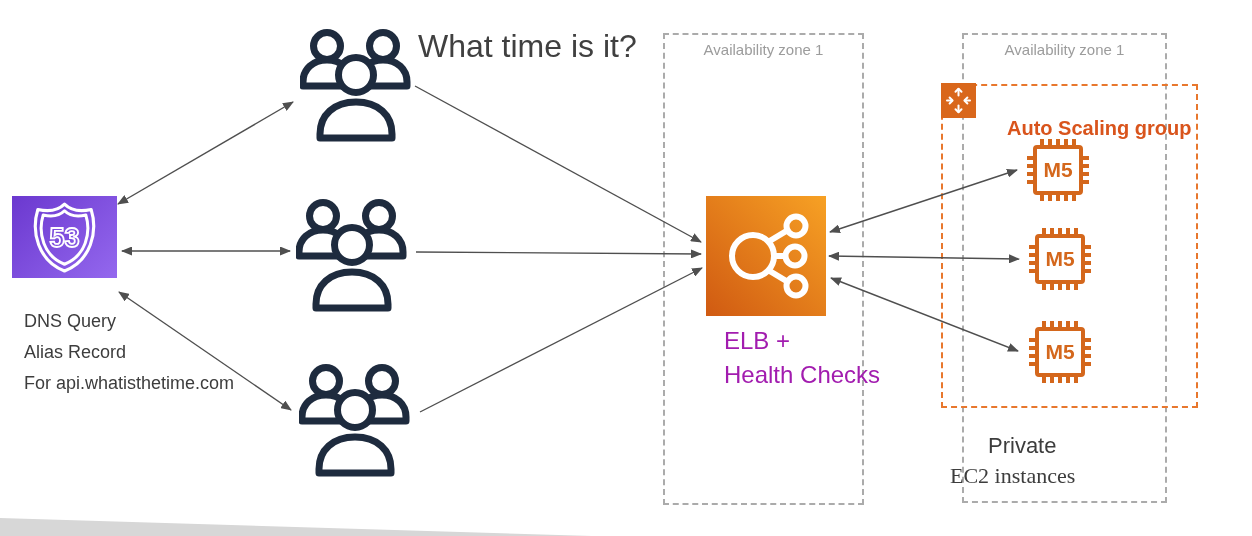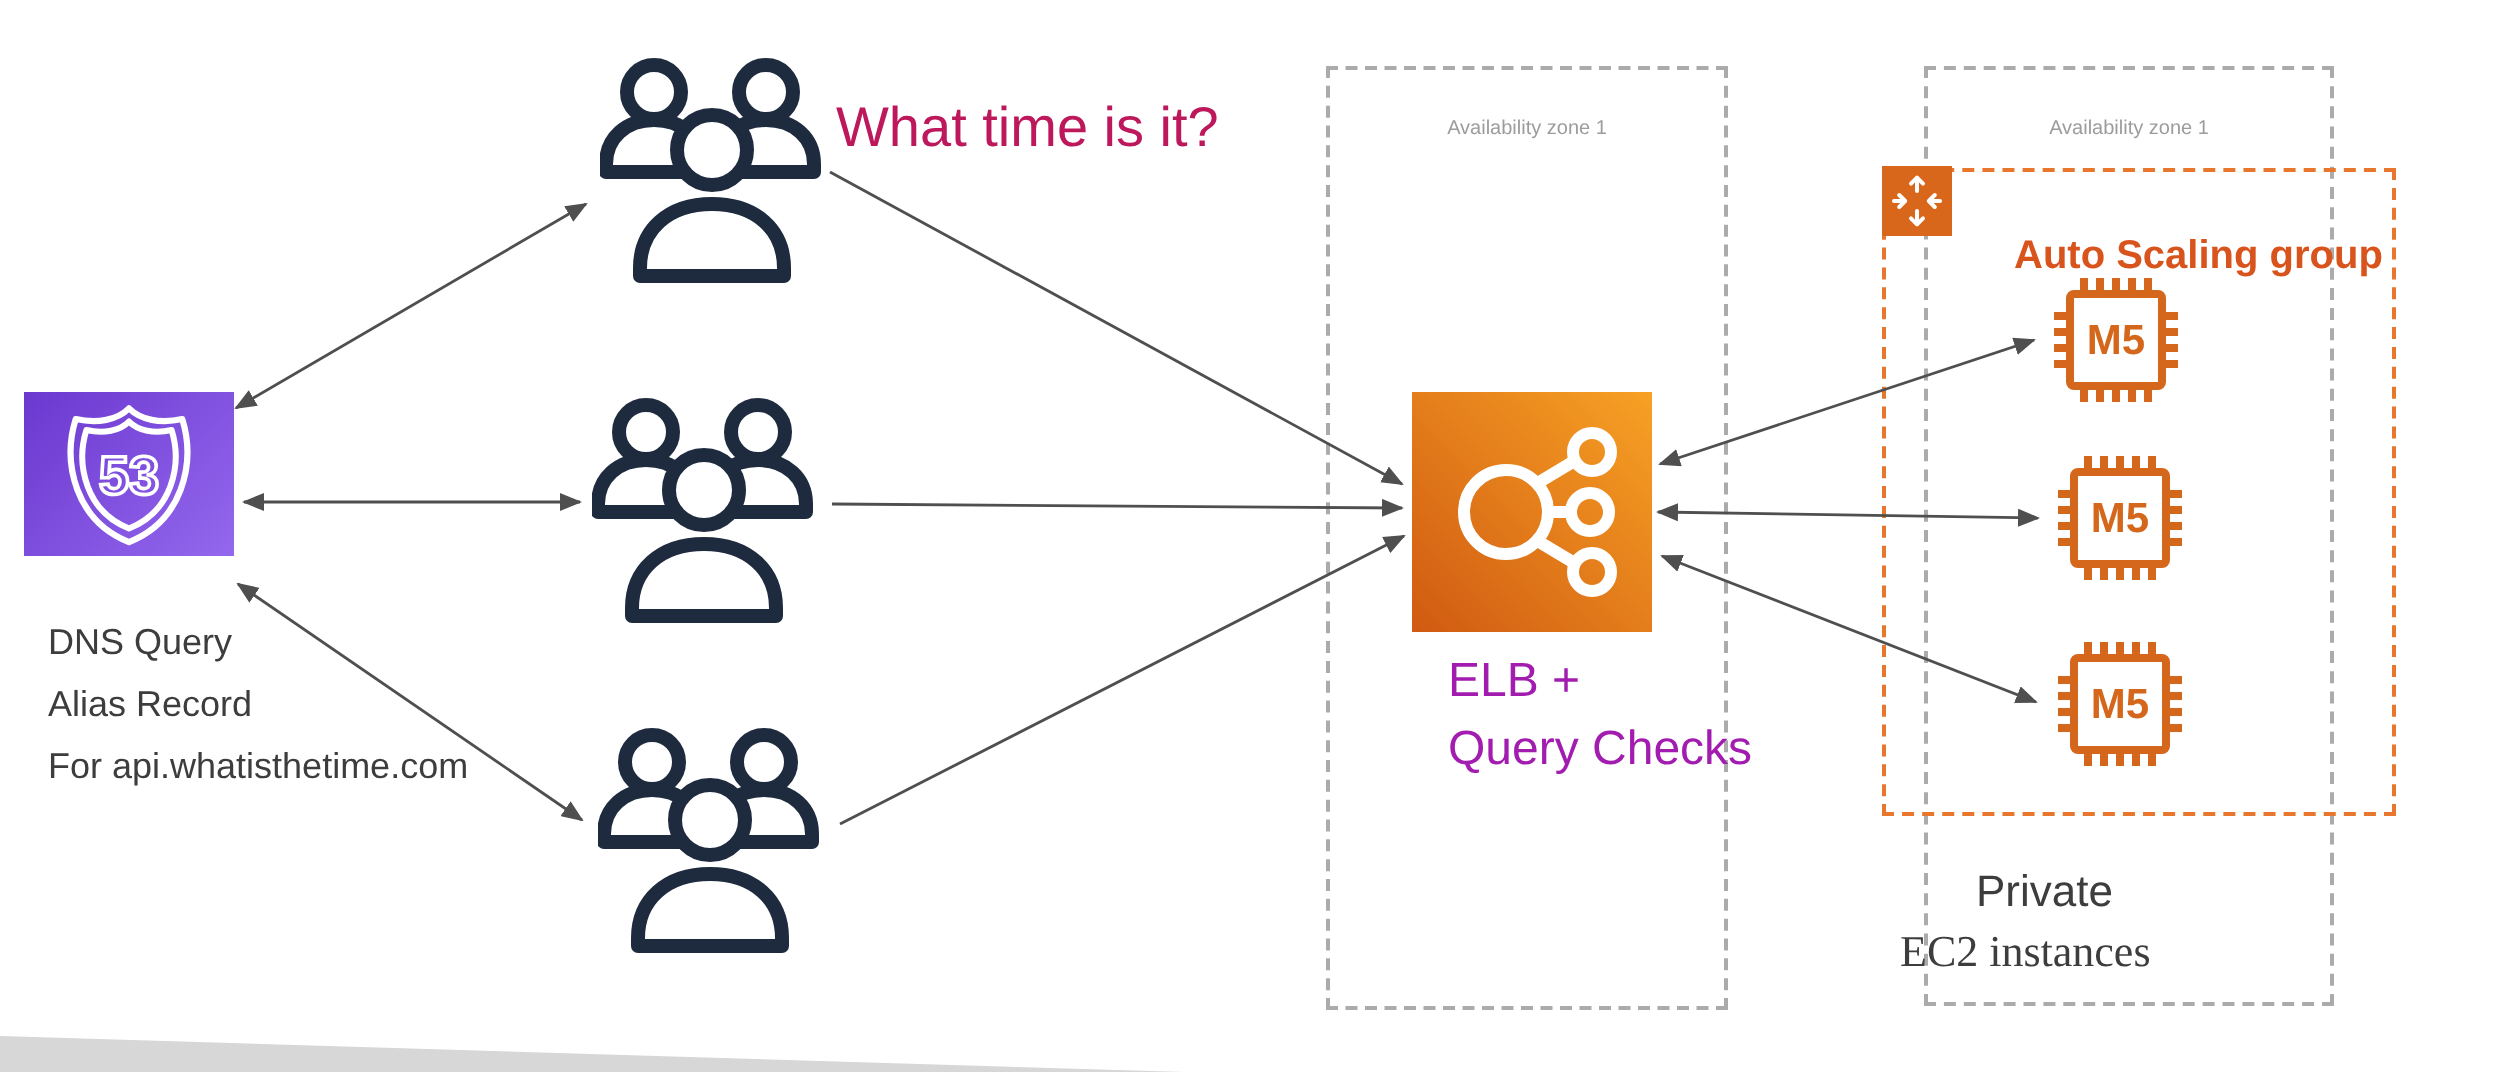--- a/index.html
+++ b/index.html
@@ -5,43 +5,43 @@
   html,body{margin:0;padding:0;background:#ffffff;}
   #canvas{
     position:relative;width:1252px;height:536px;background:#ffffff;overflow:hidden;
     font-family:"Liberation Sans", sans-serif;color:#3d3d3d;
   }
 
   
   .az{position:absolute;border:2px dashed #ababab;box-sizing:border-box;z-index:1;}
   .az-left{left:663px;top:33px;width:201px;height:472px;}
   .az-right{left:962px;top:33px;width:205px;height:470px;}
-  .az-label{position:absolute;top:24px;left:0;width:100%;text-align:center;
-    font-size:10px;color:#9c9c9c;}
+  .az-label{position:absolute;top:6px;left:0;width:100%;text-align:center;
+    font-size:15px;color:#9c9c9c;}
 
   
   .asg-box{position:absolute;left:941px;top:84px;width:257px;height:324px;
     border:2px dashed #e8772d;box-sizing:border-box;z-index:2;}
   .asg-icon{position:absolute;left:941px;top:83px;width:35px;height:35px;z-index:4;}
   .asg-label{position:absolute;left:1007px;top:117px;font-size:20px;font-weight:bold;
     color:#d9541c;z-index:3;}
 
   
   .r53{position:absolute;left:12px;top:196px;width:105px;height:82px;
     background:linear-gradient(135deg,#6b38cf,#9468ee);z-index:2;}
   .r53 svg{width:100%;height:100%;display:block;}
   .dns-caption{position:absolute;left:24px;top:306px;font-size:18px;line-height:31px;
     color:#3d3d3d;z-index:2;}
 
   
   .users{position:absolute;width:113px;height:117px;z-index:2;}
   .users-top{left:300px;top:25px;}
   .users-mid{left:296px;top:195px;}
   .users-bot{left:299px;top:360px;}
-  .question{position:absolute;left:418px;top:28px;font-size:28px;color:#be185d;z-index:2;margin-top:20px;}
+  .question{position:absolute;left:418px;top:28px;font-size:32px;color:#404040;z-index:2;}
 
   
   .elb{position:absolute;left:706px;top:196px;width:120px;height:120px;
     background:linear-gradient(45deg,#d05a12,#f7a124);z-index:2;}
   .elb svg{width:100%;height:100%;display:block;}
   .elb-caption{position:absolute;left:724px;top:324px;font-size:24px;line-height:34px;
     color:#a21caf;z-index:2;}
 
   
   .chip{position:absolute;width:72px;height:72px;z-index:3;}
@@ -136,21 +136,21 @@
         <line x1="68" y1="60" x2="79" y2="60"></line>
         <line x1="62" y1="74" x2="82" y2="86"></line>
         <circle cx="90" cy="30" r="9.5"></circle>
         <circle cx="89" cy="60" r="9.5"></circle>
         <circle cx="90" cy="90" r="9.5"></circle>
       </g>
     </svg>
   </div>
   <div class="elb-caption">
     <div>ELB +</div>
-    <div>Query Checks</div>
+    <div>Health Checks</div>
   </div>
 
   <svg class="chip chip-1" viewBox="0 0 72 72">
     <g stroke="#d4671c" stroke-width="4">
       <path fill="none" d="M20,5 V13 M28,5 V13 M36,5 V13 M44,5 V13 M52,5 V13 M20,59 V67 M28,59 V67 M36,59 V67 M44,59 V67 M52,59 V67 M5,24 H13 M5,32 H13 M5,40 H13 M5,48 H13 M59,24 H67 M59,32 H67 M59,40 H67 M59,48 H67"></path>
       <rect x="13" y="13" width="46" height="46" rx="2" fill="#ffffff"></rect>
     </g>
     <text x="36" y="43" text-anchor="middle" font-size="21" font-weight="bold" fill="#d4671c" font-family="Liberation Sans, sans-serif">M5</text>
   </svg>
   <svg class="chip chip-2" viewBox="0 0 72 72">

